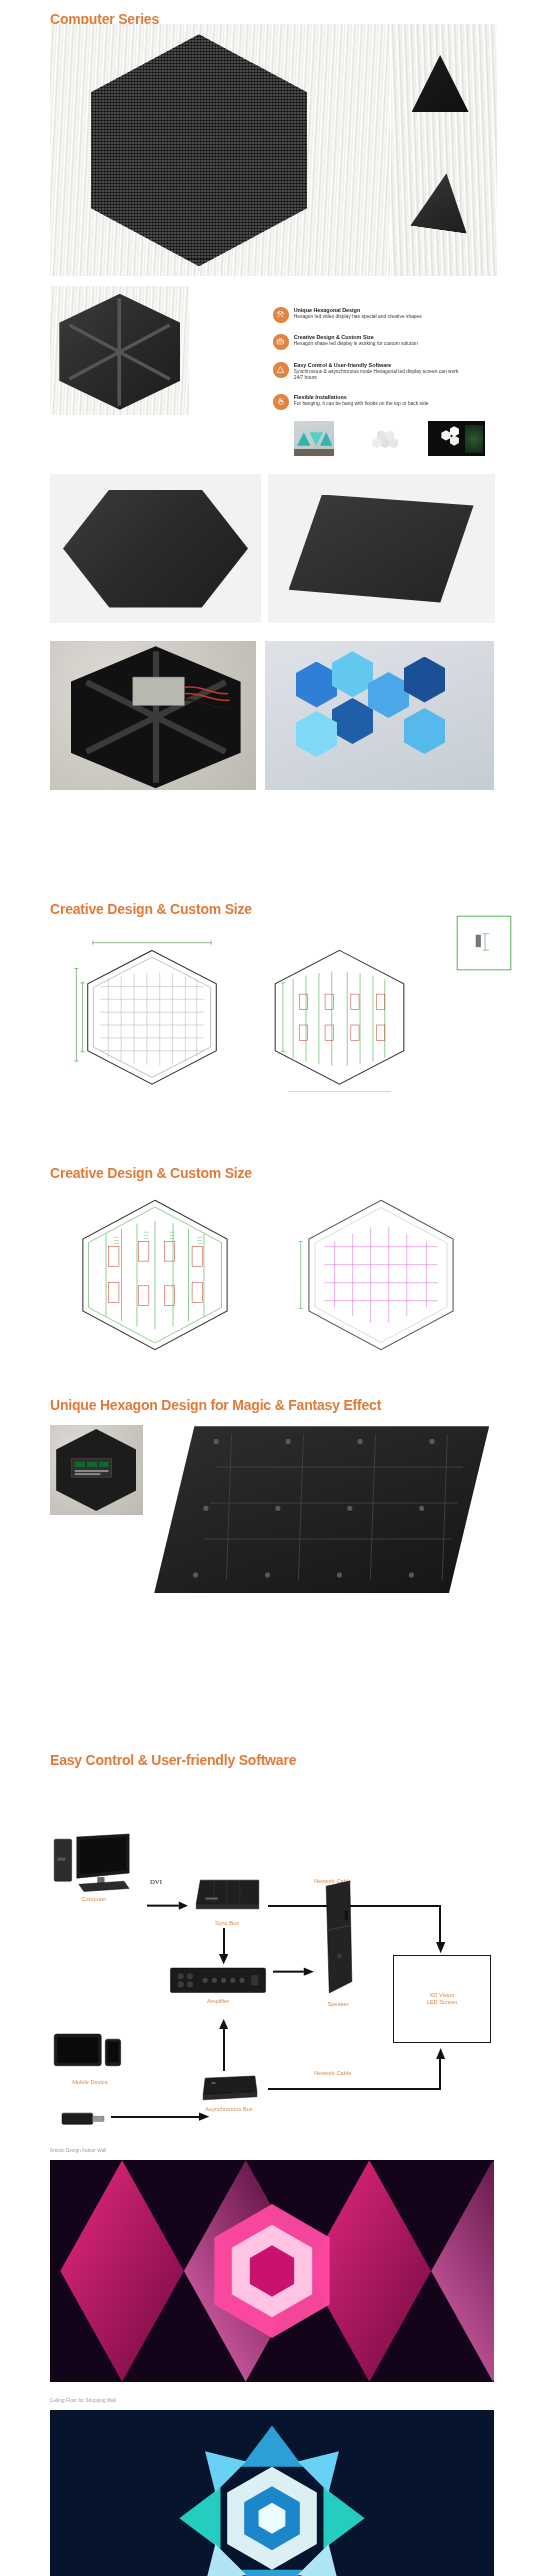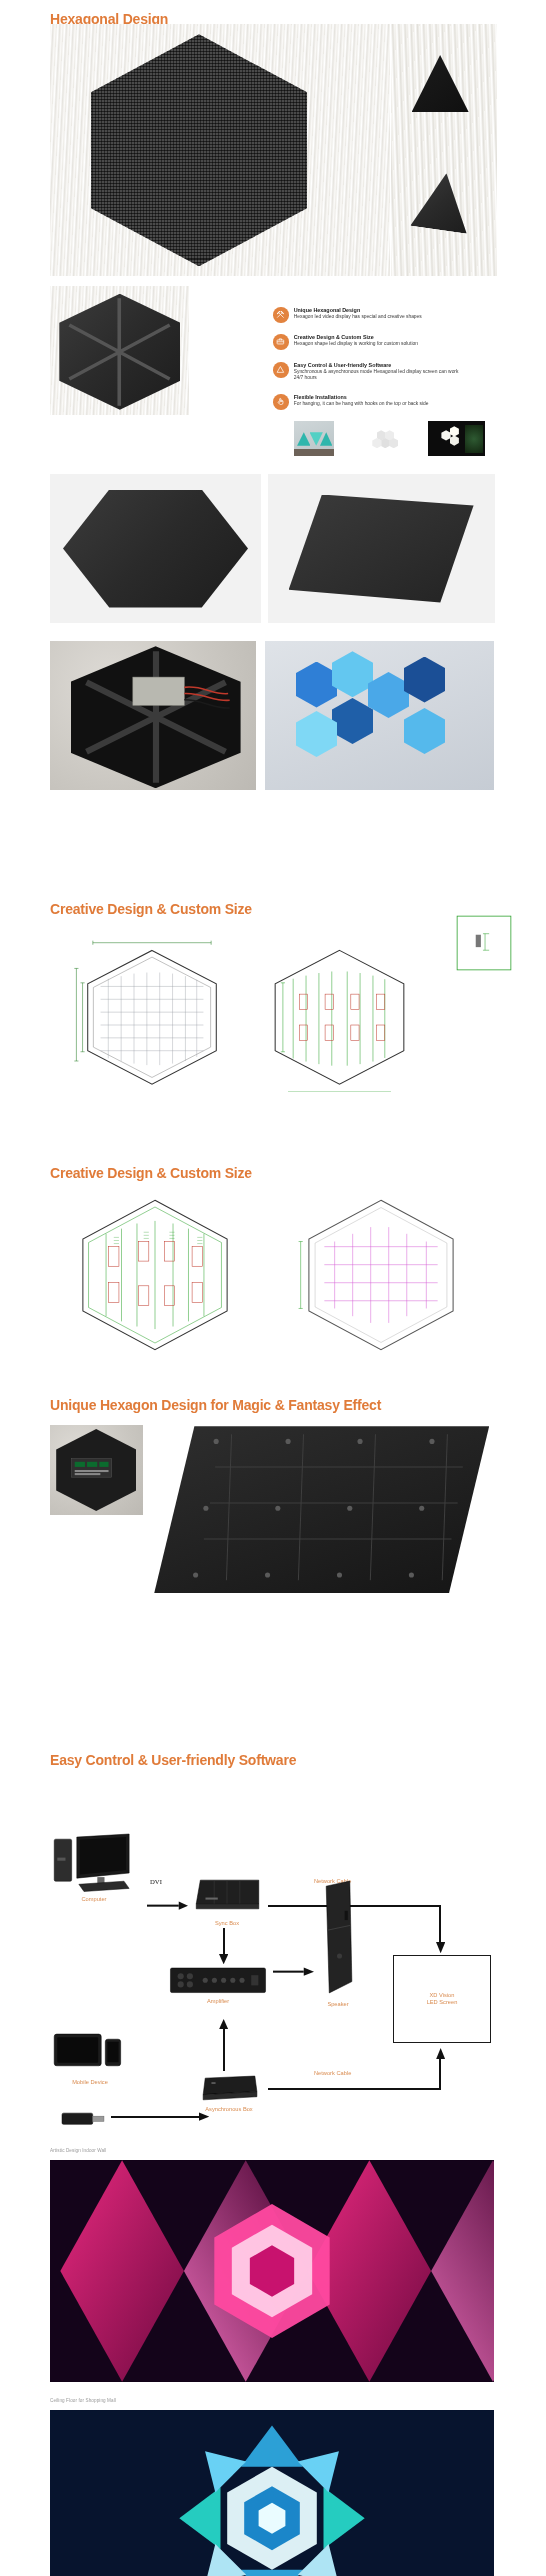--- a/index.html
+++ b/index.html
@@ -96,21 +96,21 @@
     position: absolute; border: 1px solid #1a1a1a; background: #fff;
     display: flex; align-items: center; justify-content: center;
   }
   .screenbox span { color: #D98B4F; font-size: 5.7px; text-align: center; line-height: 1.3; }
 </style>
 </head>
 <body>
 
 <div class="page">
 
-  <div class="sec-head" style="top:11.3px;">Hexagonal Design</div>
+  <div class="sec-head" style="top:11.3px;">Computer Series</div>
 
   <div class="photo tex-wall" style="left:50px; top:24px; width:340px; height:252px;">
     <div class="hex led-grid" style="position:absolute; left:41px; top:10.3px; width:216px; height:232px;"></div>
   </div>
 
   <div class="photo tex-wall2" style="left:391px; top:24px; width:106px; height:252px;">
     <div class="tri-up panel-black" style="position:absolute; left:20.6px; top:31px; width:57px; height:57px;
          background:linear-gradient(140deg,#1c1c1c,#101010);"></div>
     <div class="tri-up panel-black" style="position:absolute; left:23px; top:149px; width:57px; height:57px; transform:rotate(8deg);"></div>
   </div>

